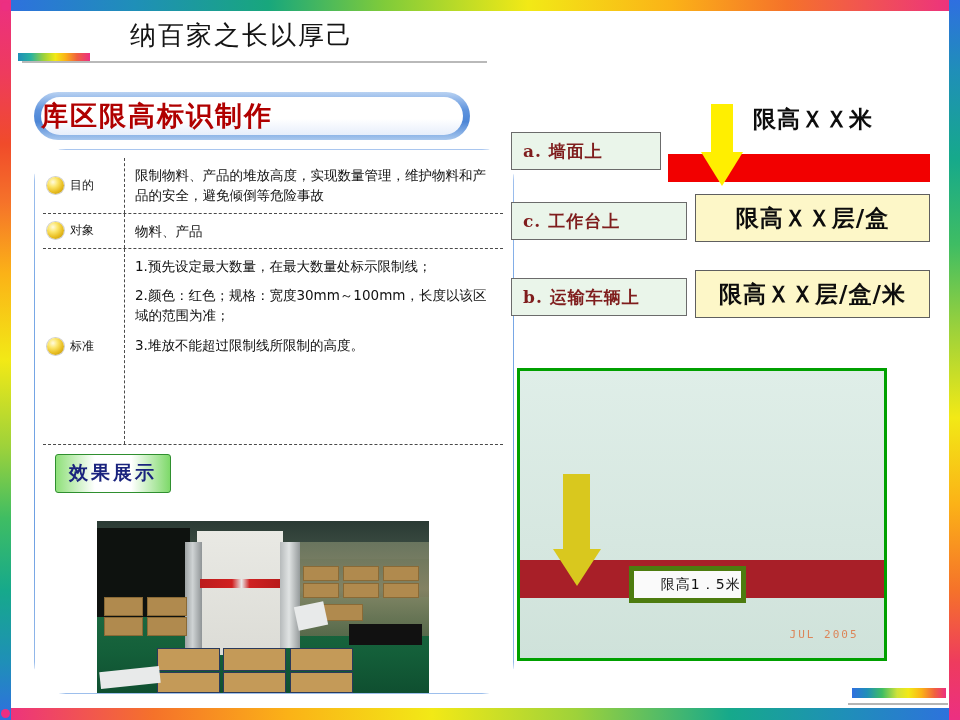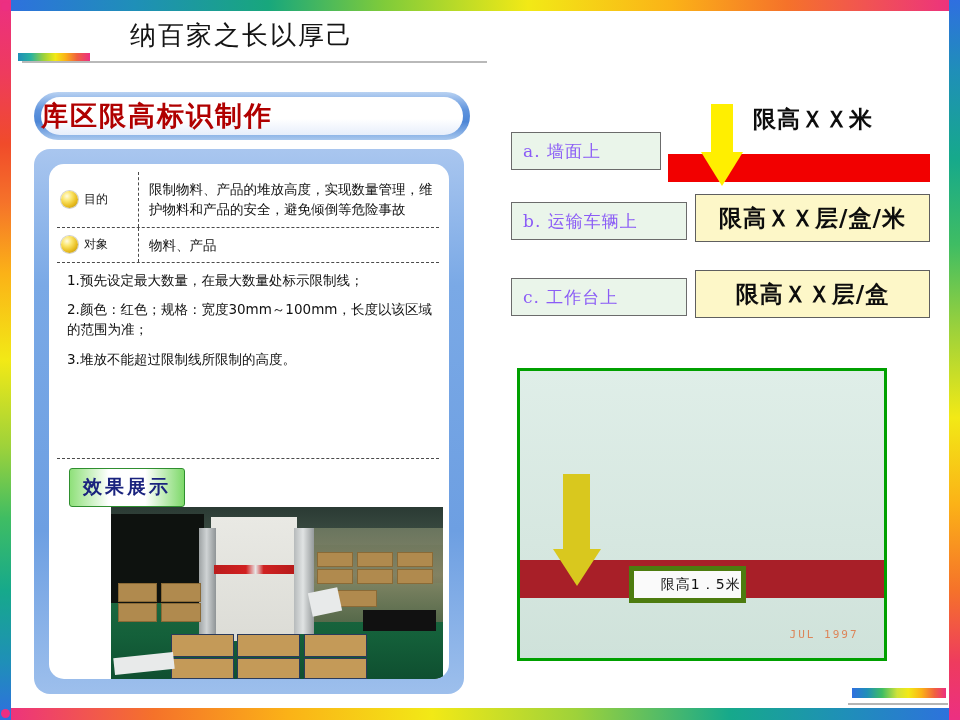--- a/index.html
+++ b/index.html
@@ -102,24 +102,24 @@
     display: flex; align-items: center; justify-content: flex-start;
   }
   .title-text {
     font-family: "DejaVu Sans", "Liberation Sans", sans-serif;
     font-size: 27px; font-weight: bold;
     color: #b00000; letter-spacing: 2px;
   }
 
   .body-frame {
     position: relative; margin-top: 9px;
-    width: 430px; height: 545px;
-    border-radius: 16px;
+    width: 480px; height: 545px;
+    border-radius: 32px;
     background: linear-gradient(to bottom, #a9c6ef 0%, #7aa9e6 25%, #6d9fe2 70%, #9dbfec 100%);
-    padding: 15px;
+    padding: 1px;
   }
   .body-inner {
     width: 100%; height: 100%;
     border-radius: 15px;
     background: #ffffff;
     padding: 8px 10px 6px 8px;
     position: relative;
     overflow: hidden;
   }
 
@@ -210,21 +210,21 @@
 
   .lbl-box {
     width: 150px; height: 38px;
     border: 1px solid #6b6b6b;
     background: #eaf5ea;
     display: flex; align-items: center; padding-left: 11px;
   }
   .lbl-box.wide { width: 176px; }
   .lbl-text {
     font-family: "DejaVu Serif", "Liberation Serif", serif;
-    font-size: 17px; color: #8b5cf6; letter-spacing: 1px; white-space: nowrap;
+    font-size: 17px; color: #7f1d1d; letter-spacing: 1px; white-space: nowrap; font-weight: bold;
   }
 
   .sign-box {
     border: 1px solid #5f5f5f;
     background: #fdf7c8;
     display: flex; align-items: center; justify-content: center;
   }
   .sign-text {
     font-family: "DejaVu Sans", "Liberation Sans", sans-serif;
     font-weight: bold; color: #0d0d0d; letter-spacing: 1px; white-space: nowrap;
@@ -383,20 +383,24 @@
             <div class="bullet"></div>
             <div class="tlabel-text">对象</div>
           </div>
           <div class="tcell">
             <p>物料、产品</p>
           </div>
         </div>
 
         
         <div class="trow row-standard">
+          <div class="tlabel">
+            <div class="bullet"></div>
+            <div class="tlabel-text">标准</div>
+          </div>
           <div class="tcell">
             <p>1.预先设定最大数量，在最大数量处标示限制线；</p>
             <p>2.颜色：红色；规格：宽度30mm～100mm，长度以该区域的范围为准；</p>
             <p>3.堆放不能超过限制线所限制的高度。</p>
           </div>
         </div>
 
         <div class="bottom-divider"></div>
 
         <div class="effect-badge">
@@ -446,47 +450,47 @@
         <div class="lbl-text">a. 墙面上</div>
       </div>
       <div class="a-redbar"></div>
       <div class="a-arrow">
         <div class="a-arrow-stem"></div>
         <div class="a-arrow-head"></div>
       </div>
       <div class="a-caption">限高ＸＸ米</div>
     </div>
 
+    <div class="sec-row sec-c">
+      <div class="lbl-box wide">
+        <div class="lbl-text">c. 工作台上</div>
+      </div>
+      <div class="sign-box">
+        <div class="sign-text">限高ＸＸ层/盒</div>
+      </div>
+    </div>
+
     <div class="sec-row sec-b">
       <div class="lbl-box wide">
         <div class="lbl-text">b. 运输车辆上</div>
       </div>
       <div class="sign-box">
         <div class="sign-text">限高ＸＸ层/盒/米</div>
-      </div>
-    </div>
-
-    <div class="sec-row sec-c">
-      <div class="lbl-box wide">
-        <div class="lbl-text">c. 工作台上</div>
-      </div>
-      <div class="sign-box">
-        <div class="sign-text">限高ＸＸ层/盒</div>
       </div>
     </div>
 
   </div>
 
   <div class="photo-sign">
     <div class="ps-wall"></div>
     <div class="ps-redband"></div>
     <div class="ps-arrow">
       <div class="ps-arrow-stem"></div>
       <div class="ps-arrow-head"></div>
     </div>
     <div class="ps-limit">
       <span>限高1．5米</span>
     </div>
-    <div class="ps-stamp">JUL   1997</div>
+    <div class="ps-stamp">JUL   2005</div>
   </div>
 
 
 </div>
 
 </body></html>

